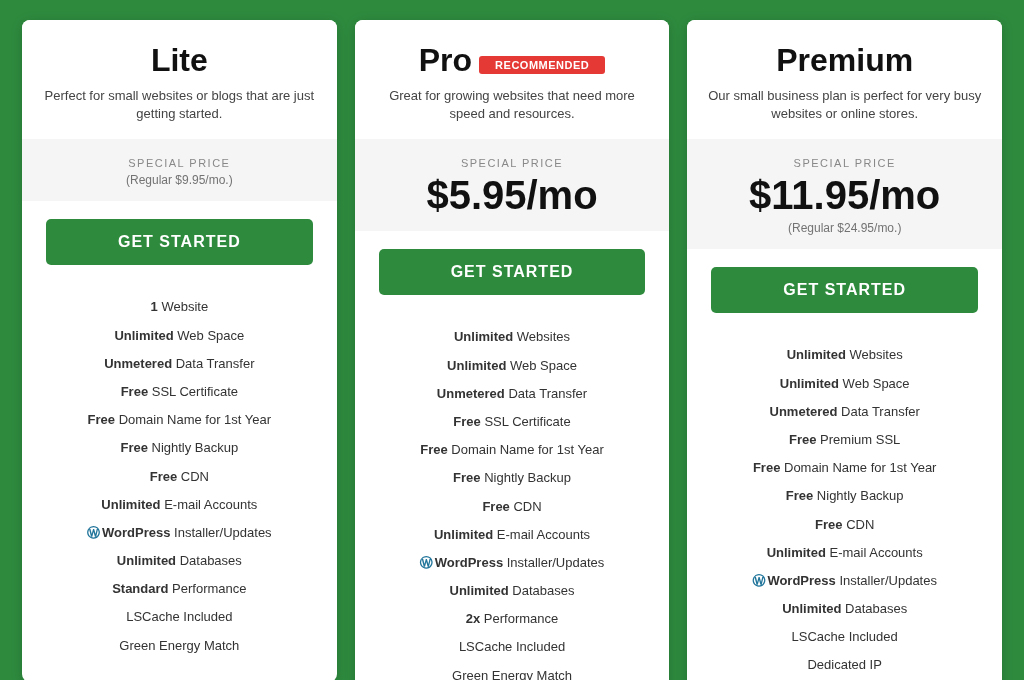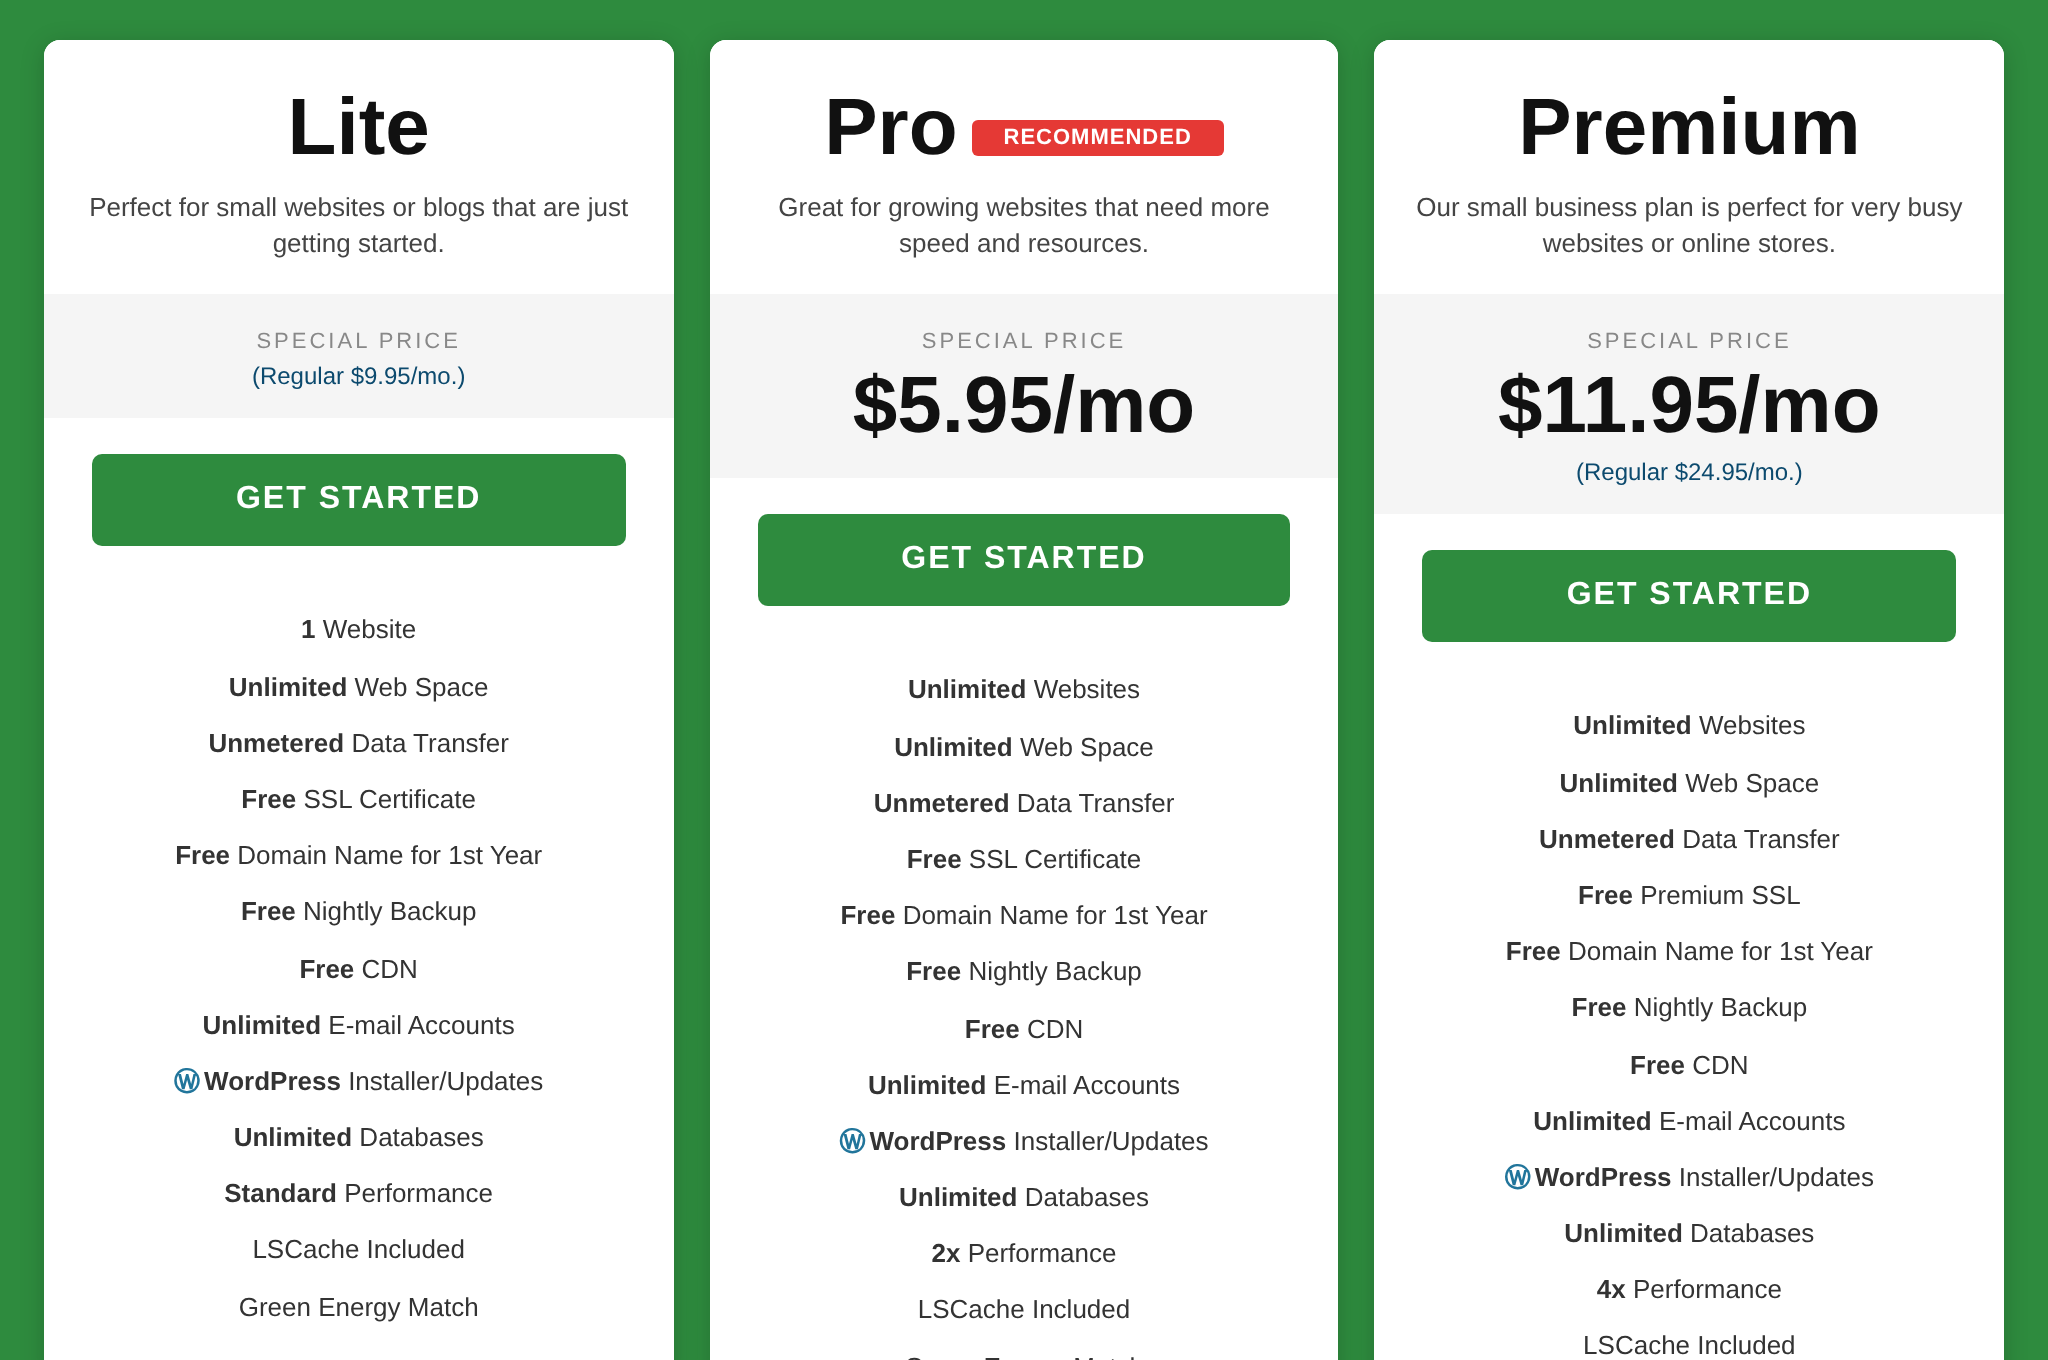--- a/index.html
+++ b/index.html
@@ -26,21 +26,21 @@
       flex: 1;
       overflow: hidden;
       box-shadow: 0 2px 12px rgba(0,0,0,0.18);
     }
     .plan-header {
       text-align: center;
       padding: 22px 16px 16px;
       background: #fff;
     }
     .plan-title {
-      font-size: 40px;
+      font-size: 32px;
       font-weight: 700;
       color: #111;
       margin-bottom: 8px;
     }
     .plan-subtitle {
       font-size: 13px;
       color: #444;
       line-height: 1.4;
     }
     .recommended-badge {
@@ -68,21 +68,21 @@
       margin-bottom: 4px;
     }
     .price-main {
       font-size: 40px;
       font-weight: 700;
       color: #111;
       line-height: 1.1;
     }
     .price-regular {
       font-size: 12px;
-      color: #0c4a6e;
+      color: #737373;
       margin-top: 4px;
     }
     .cta-section {
       padding: 18px 24px;
       text-align: center;
       background: #fff;
     }
     .cta-button {
       display: block;
       width: 100%;
@@ -206,18 +206,17 @@
         <div class="feature-item"><span class="bold">Unlimited</span> Websites</div>
         <div class="feature-item"><span class="bold">Unlimited</span> Web Space</div>
         <div class="feature-item"><span class="bold">Unmetered</span> Data Transfer</div>
         <div class="feature-item"><span class="bold">Free</span> Premium SSL</div>
         <div class="feature-item"><span class="bold">Free</span> Domain Name for 1st Year</div>
         <div class="feature-item"><span class="bold">Free</span> Nightly Backup</div>
         <div class="feature-item"><span class="bold">Free</span> CDN</div>
         <div class="feature-item"><span class="bold">Unlimited</span> E-mail Accounts</div>
         <div class="feature-item"><span class="wp-icon">Ⓦ </span><span class="bold">WordPress</span> Installer/Updates</div>
         <div class="feature-item"><span class="bold">Unlimited</span> Databases</div>
-        <div class="feature-item"><span class="bold">4x</span> Performance</div>
         <div class="feature-item">LSCache Included</div>
         <div class="feature-item"> Dedicated IP</div>
       </div>
     </div>
   </div>
 
 </body></html>

